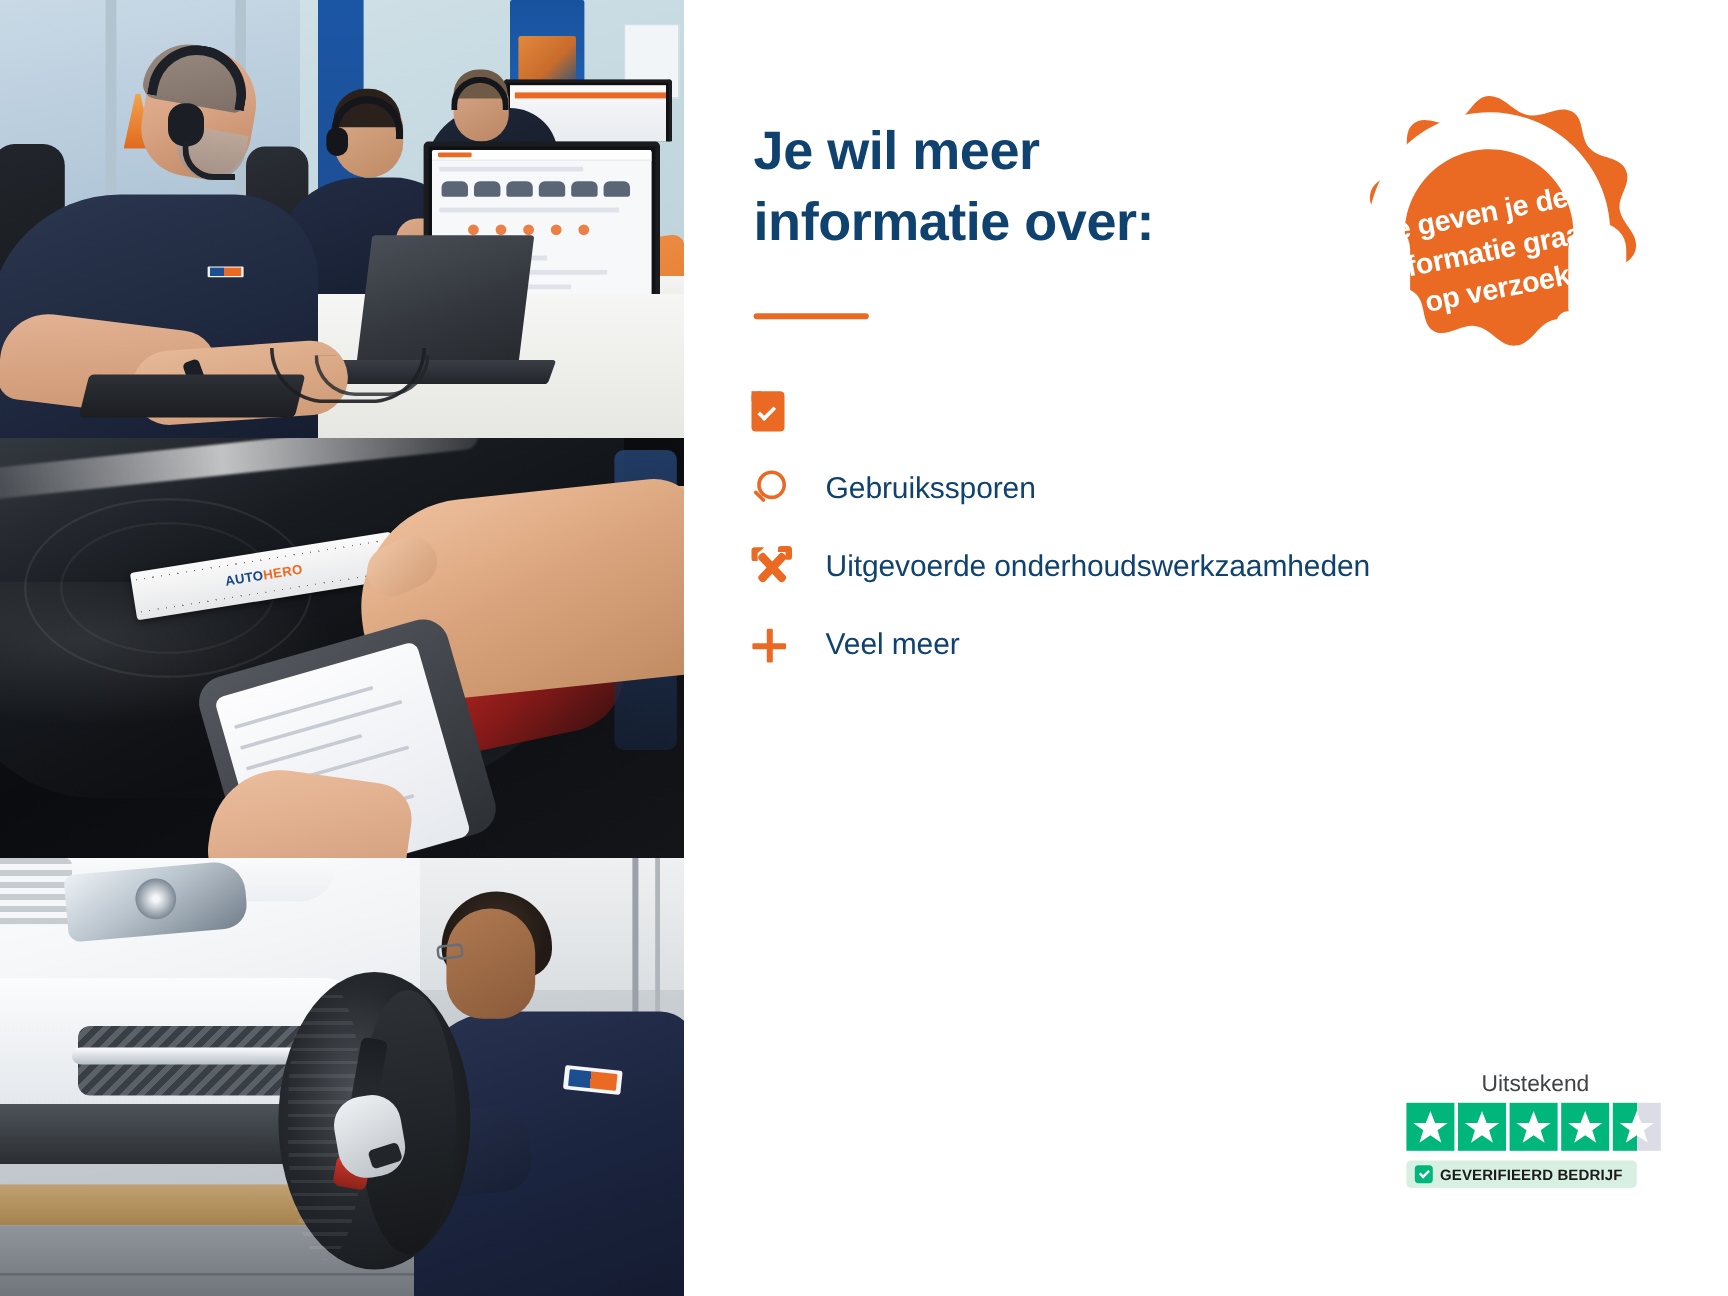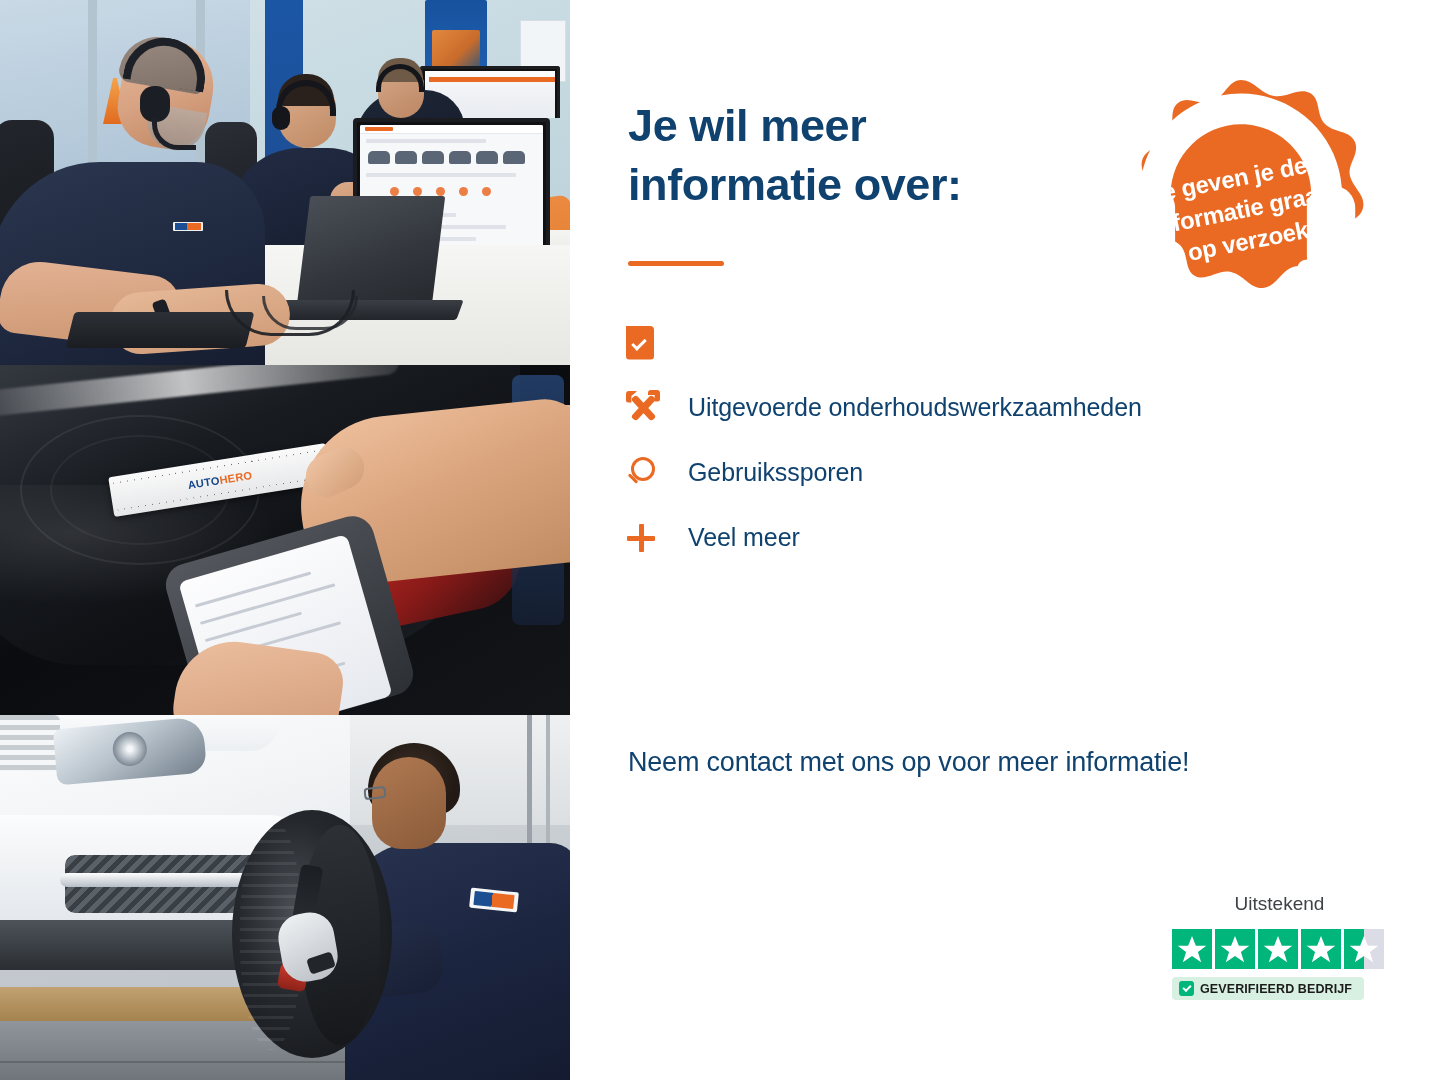--- a/index.html
+++ b/index.html
@@ -369,21 +369,21 @@
     transform:rotate(-11deg);
     color:#fff; font-weight:bold; font-size:24px; line-height:1.34; text-align:center;
     letter-spacing:-0.3px;
   }
 
   
   .trustpilot { position:absolute; left:397px; top:893px; width:420px; height:112px; }
   .tp-logo { position:absolute; left:0; top:28px; display:flex; align-items:center; gap:7px; }
   .tp-logo-name { font-size:34px; font-weight:bold; color:#191919; letter-spacing:-1.1px; }
   .tp-right { position:absolute; left:205px; top:0; width:215px; }
-  .tp-rating { font-size:19px; color:#3f4247; text-align:center; margin-bottom:14px; }
+  .tp-rating { font-size:19px; color:#3f4247; text-align:center; margin-bottom:4px; }
   .tp-stars { display:flex; gap:3px; }
   .tp-star { position:relative; width:40px; height:40px; background:#00b67a; display:flex; align-items:center; justify-content:center; }
   .tp-star.half { background:linear-gradient(90deg,#00b67a 50%,#dcdce6 50%); }
   .tp-verified {
     margin-top:8px; display:inline-flex; align-items:center; gap:6px;
     background:#d8f0e2; border-radius:4px; padding:4px 12px 4px 7px;
   }
   .tp-shield { width:15px; height:15px; background:#00b67a; border-radius:3px; position:relative; flex:0 0 15px; }
   .tp-shield::after { content:""; position:absolute; left:3.5px; top:4px; width:6px; height:3px; border-left:2px solid #fff; border-bottom:2px solid #fff; transform:rotate(-45deg); }
   .tp-vtext { font-size:12.5px; font-weight:bold; color:#1b1b1b; letter-spacing:.1px; }
@@ -558,54 +558,53 @@
           <span class="ic-doc">
               <span class="sheet"></span>
               <span class="fold"></span>
               <span class="check"></span>
             </span>
         </span>
       </div>
 
       <div class="feature">
         <span class="feature-icon">
+          <span class="ic-mag">
+              <span class="lens"></span>
+              <span class="handle"></span>
+            </span>
+        </span>
+        <span class="feature-label">Gebruikssporen</span>
+      </div>
+
+      <div class="feature">
+        <span class="feature-icon">
           <span class="ic-tools">
               <i class="s1"></i>
               <i class="s2"></i>
               <i class="h1"></i>
               <i class="h2"></i>
             </span>
         </span>
         <span class="feature-label">Uitgevoerde onderhoudswerkzaamheden</span>
       </div>
 
-      <div class="feature">
-        <span class="feature-icon">
-          <span class="ic-mag">
-              <span class="lens"></span>
-              <span class="handle"></span>
-            </span>
-        </span>
-        <span class="feature-label">Gebruikssporen</span>
-      </div>
-
 
       <div class="feature">
         <span class="feature-icon">
           <span class="ic-plus">
               <i class="v"></i>
               <i class="h"></i>
             </span>
         </span>
         <span class="feature-label">Veel meer</span>
       </div>
 
     </div>
 
-    <div class="contact-1">Neem contact met ons op voor meer informatie!</div>
 
     <div class="trustpilot">
       <div class="tp-right">
         <div class="tp-rating">Uitstekend</div>
         <div class="tp-stars">
           <span class="tp-star">
               <svg width="30" height="29" viewBox="0 0 42 40">
                 <path d="M21 1l5.4 13.8H41L29.3 23.4 33.8 38 21 29.2 8.2 38l4.5-14.6L1 14.8h14.6z" fill="#fff"></path>
               </svg>
             </span>

